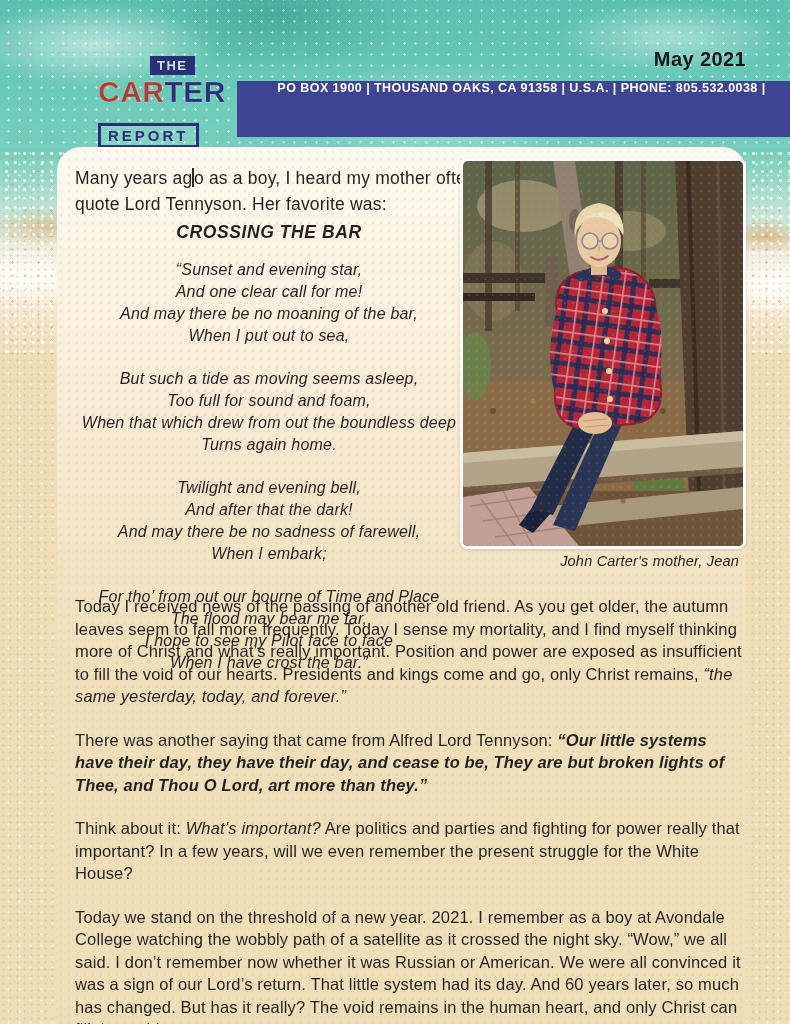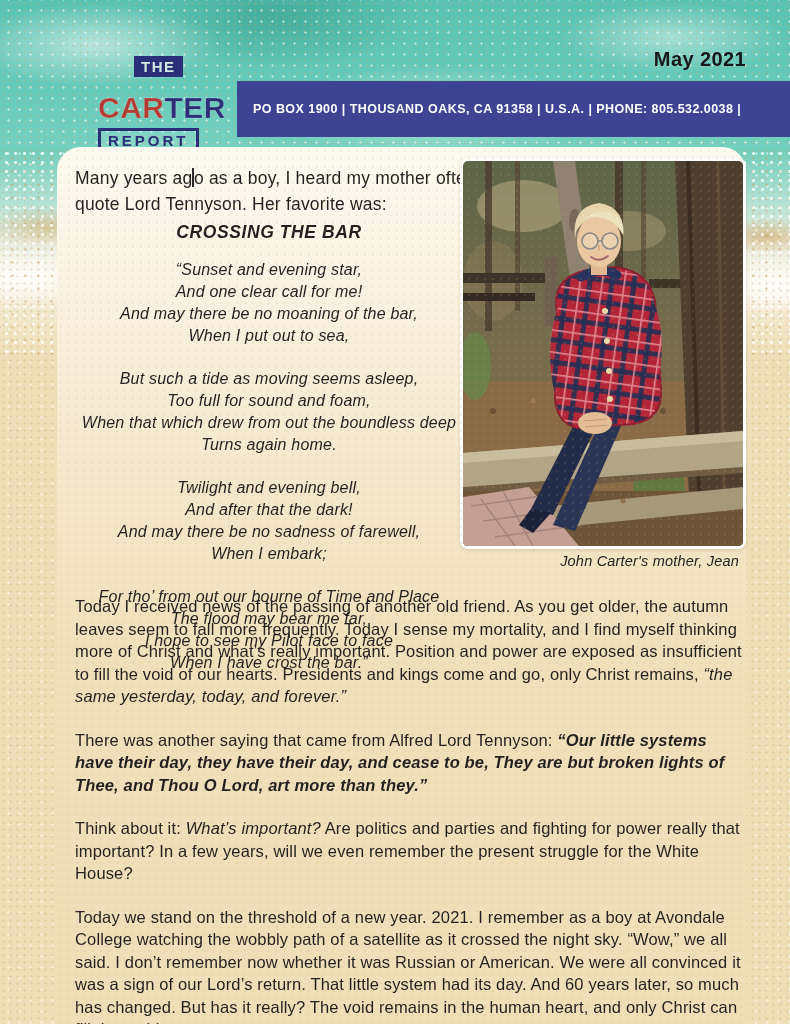--- a/index.html
+++ b/index.html
@@ -38,33 +38,33 @@
   .foam-band:after{
     content:"";position:absolute;inset:0;
     background-image:radial-gradient(rgba(255,255,255,.8) 1.2px,transparent 1.8px),
                      radial-gradient(rgba(197,148,80,.4) 1px,transparent 1.4px);
     background-size:9px 9px,13px 13px;background-position:2px 1px,6px 4px;
   }
   .issue-date{position:absolute;top:48px;right:44px;font-size:20px;letter-spacing:.4px;color:#17181a;font-weight:bold;}
   
   .mast-bar{
     position:absolute;left:237px;top:81px;right:0;height:56px;background:#3d4494;
-    color:#fff;display:flex;flex-direction:column;justify-content:center;gap:5px;
+    color:#fff;display:flex;justify-content:center;gap:5px;
     padding-left:16px;box-sizing:border-box;font-size:12.5px;font-weight:bold;letter-spacing:.45px;
   }
   
   .logo{position:absolute;left:98px;top:56px;width:142px;}
-  .logo-the{display:inline-block;margin-left:36px;background:#2b2f77;color:#cfe8e2;
-    font-size:15px;font-weight:bold;letter-spacing:1.5px;padding:2px 7px;}
-  .logo-carter{font-size:30px;font-weight:900;letter-spacing:.5px;line-height:30px;margin-top:16px;
+  .logo-the{display:inline-block;margin-left:52px;background:#2b2f77;color:#cfe8e2;
+    font-size:13px;font-weight:bold;letter-spacing:1.5px;padding:2px 7px;}
+  .logo-carter{font-size:30px;font-weight:900;letter-spacing:.5px;line-height:30px;margin-top:2px;
     -webkit-text-stroke:.6px rgba(255,255,255,.35);}
   .logo-carter .red{color:#b23b34;}
   .logo-carter .navy{color:#2b2f77;}
   .logo-report{display:inline-block;border:3px solid #2b2f77;color:#2b2f77;background:rgba(255,255,255,.12);
-    font-size:15px;font-weight:800;letter-spacing:3px;padding:1px 7px;margin-top:5px;}
+    font-size:15px;font-weight:800;letter-spacing:3px;padding:1px 7px;margin-top:16px;}
   
   .card{
     position:absolute;left:57px;top:147px;width:689px;height:877px;
     border-radius:24px 24px 0 0;
     background:linear-gradient(180deg,#fcfaf1 0%,#f9f1df 18%,#f4e6c9 40%,#f0dfba 60%,#efdeb8 100%);
   }
   .card:after{
     content:"";position:absolute;inset:0;border-radius:24px 24px 0 0;
     background-image:radial-gradient(rgba(201,168,112,.16) 1px,transparent 1.4px);
     background-size:8px 8px;pointer-events:none;

